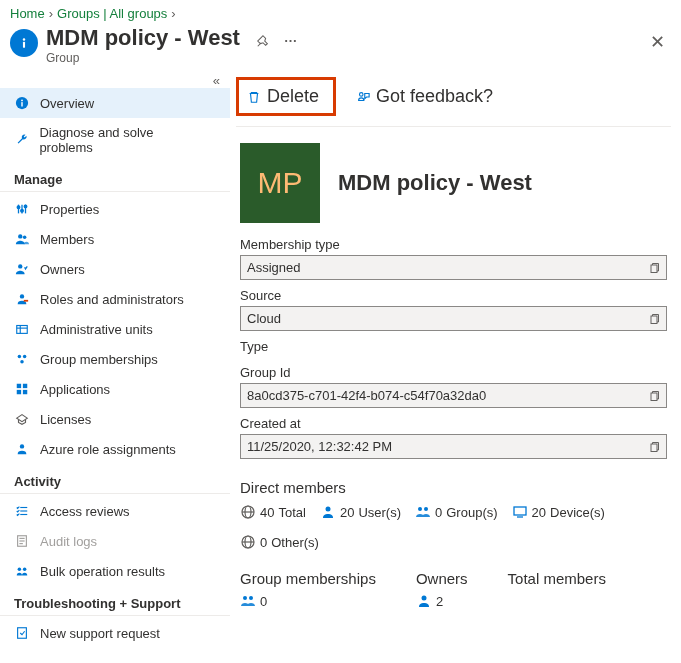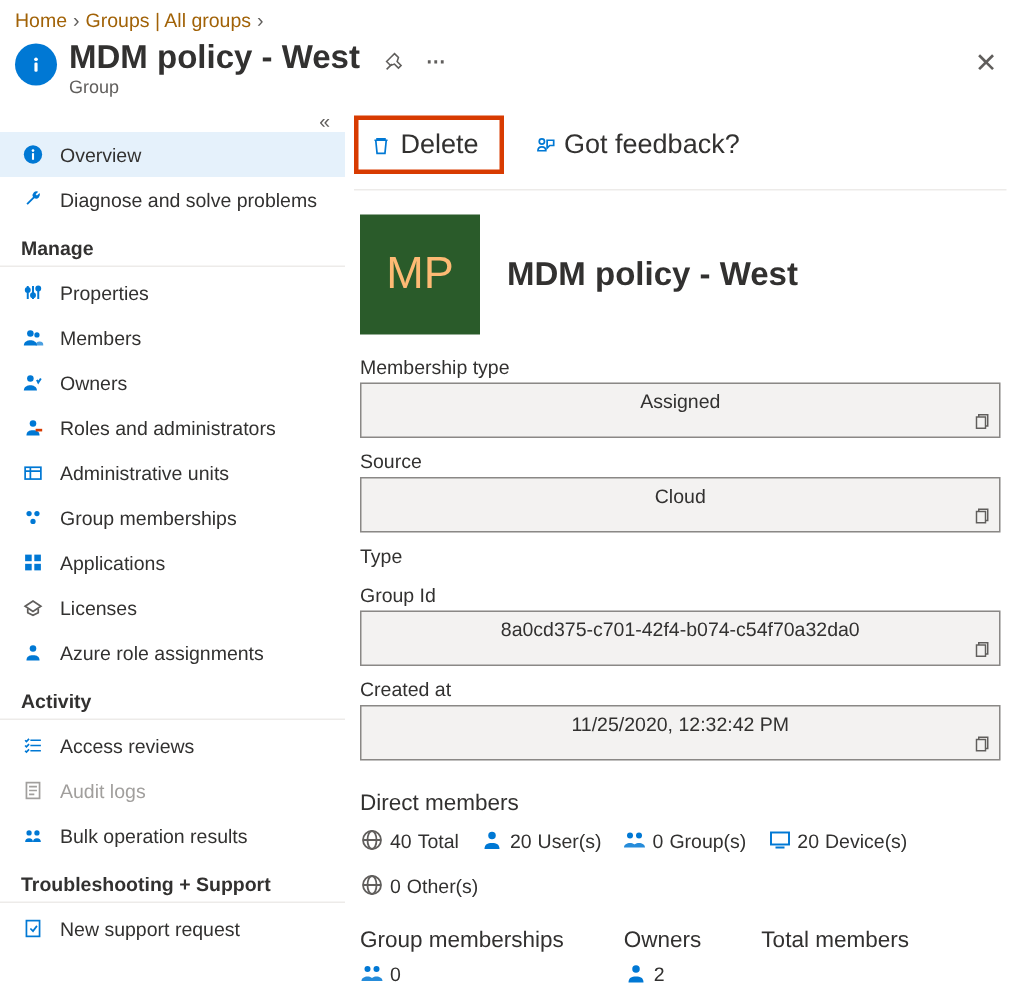--- a/index.html
+++ b/index.html
@@ -13,21 +13,21 @@
     height: 663px;
     overflow: hidden;
   }
   .breadcrumb {
     display: flex;
     align-items: center;
     gap: 4px;
     padding: 6px 10px 0 10px;
     font-size: 13px;
   }
-  .breadcrumb a { color: #a16207; text-decoration: none; cursor: pointer; }
+  .breadcrumb a { color: #15803d; text-decoration: none; cursor: pointer; }
   .breadcrumb .chev { color: #605e5c; }
   .header {
     display: flex;
     align-items: flex-start;
     padding: 4px 10px 4px 10px;
     gap: 8px;
   }
   .header-icon {
     width: 28px; height: 28px; border-radius: 50%;
     background: #0078d4; display:flex; align-items:center; justify-content:center;
@@ -43,21 +43,21 @@
   
   .body-row { display:flex; }
   .sidebar {
     width: 230px;
     flex-shrink: 0;
     padding-top: 4px;
   }
   .sidebar-collapse { text-align:right; padding-right:10px; color:#605e5c; font-size:13px; cursor:pointer;}
   .nav-item {
     display:flex; align-items:center; gap:10px;
-    padding: 7px 12px 7px 14px;
+    padding: 7px 26px 7px 14px;
     cursor:pointer;
     font-size: 13px;
     color: #323130;
   }
   .nav-item.selected { background:#e5f1fb; }
   .nav-item.disabled { color:#a19f9d; cursor:default;}
   .nav-icon { width:16px; height:16px; display:flex; align-items:center; justify-content:center; }
   .nav-heading {
     font-weight:600; font-size:13px; padding: 10px 14px 4px 14px;
     border-bottom: 1px solid #edebe9; margin-bottom:2px;
@@ -94,21 +94,20 @@
   .group-title { font-size: 22px; font-weight:600; }
   .field { padding: 6px 4px 2px 4px; }
   .field-label { font-size:13px; color:#323130; margin-bottom:3px; }
   .field-box {
     display:flex; align-items:center;
     border:1px solid #8a8886;
     background:#f3f2f1;
     padding: 4px 6px;
     font-size:13px;
     color:#323130;
-    flex-direction:column;
   }
   .field-box .copy { margin-left:auto; cursor:pointer; color:#605e5c; }
   .section-title { font-size:15px; padding: 18px 4px 8px 4px; }
   .stats-row { display:flex; align-items:center; gap:14px; padding:0 4px; font-size:13px; color:#323130; flex-wrap:wrap;}
   .stat { display:flex; align-items:center; gap:4px; }
   .stat .ico { color:#0078d4; }
   .stat-num { font-weight:400; }
   .bottom-row { display:flex; padding: 20px 4px 0 4px; gap:40px; font-size:15px;}
   .bottom-col { display:flex; flex-direction:column; gap:6px; }
   .bottom-col .smallstat{ display:flex; align-items:center; gap:4px; font-size:13px;}

